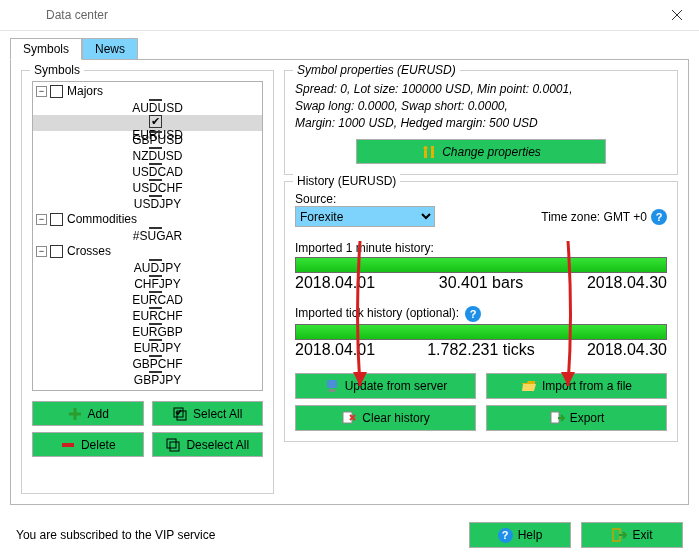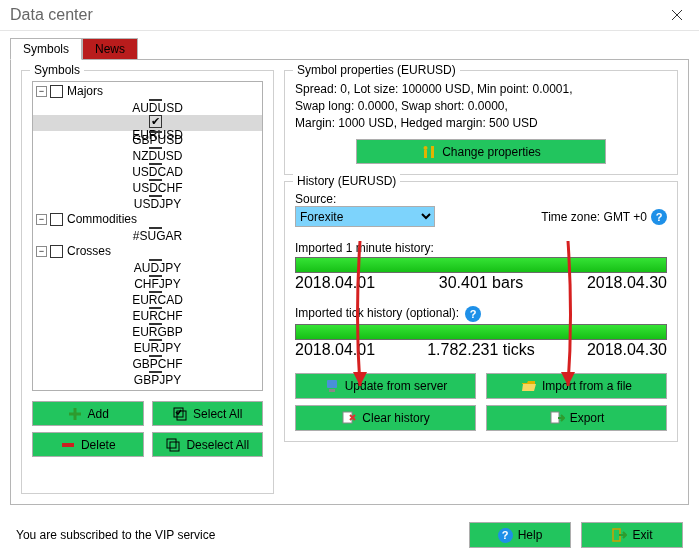--- a/index.html
+++ b/index.html
@@ -11,37 +11,37 @@
     background:#fff;
     color:#000;
     position:relative;
   }
   
   .titlebar {
     height:30px; display:flex; align-items:center;
     padding:0 0 0 10px;
     color:#666;
   }
-  .titlebar .title { flex:1; font-size:16px; }
+  .titlebar .title { flex:1; font-size:12px;margin-left:36px; }
   .close-btn {
     width:45px; height:30px;
     display:flex; align-items:center; justify-content:center;
     color:#333;
   }
   .sep { height:1px; background:#e5e5e5; }
 
   .content { padding:6px 10px 4px 10px; }
 
   
   .tabstrip { position:relative; height:22px; }
   .tab {
     display:inline-block;
     padding:3px 12px;
     border:1px solid #b5b5b5;
-    background:#b91c1c;
+    background:#7dd3fc;
     font-size:12px;
     position:relative;
     top:1px;
     cursor:default;
   }
   .tab.active {
     background:#fff;
     border-bottom:1px solid #fff;
     z-index:2;
   }
@@ -319,21 +319,21 @@
                   <rect x="5" y="5" width="9" height="9" fill="none" stroke="#000"></rect>
                 </svg>
               <span>Deselect All</span>
             </div>
           </div>
         </div>
       </div>
 
       <div class="col-right">
 
-        <div class="group" style="">
+        <div class="group" style="font-style:italic;">
           <span class="legend">Symbol properties (EURUSD)</span>
           <div class="props-text">
             <div>Spread: 0, Lot size: 100000 USD, Min point: 0.0001,</div>
             <div>Swap long: 0.0000, Swap short: 0.0000,</div>
             <div>Margin: 1000 USD, Hedged margin: 500 USD</div>
           </div>
           <div class="center-row">
             <div class="btn">
               <svg class="icn" viewBox="0 0 16 16">
                   <rect x="3" y="6" width="3" height="8" fill="#e2b300"></rect>

